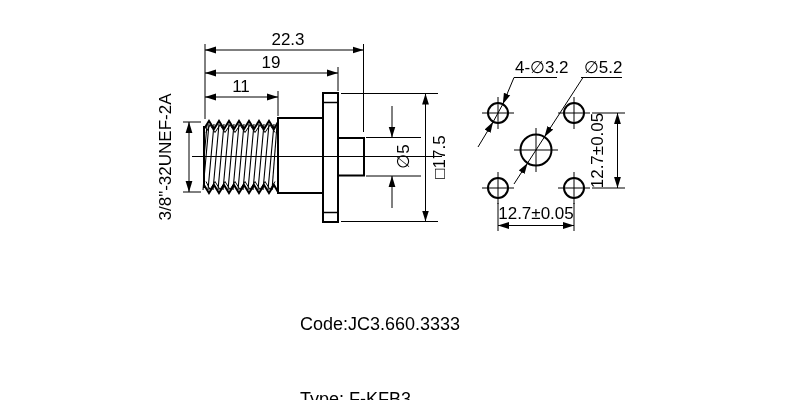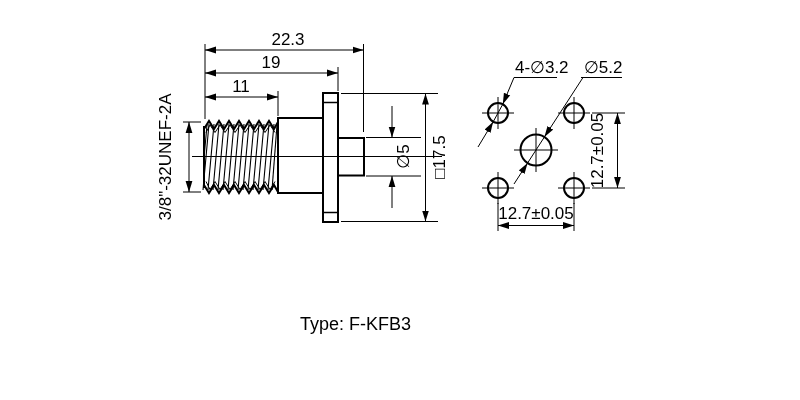--- a/index.html
+++ b/index.html
@@ -149,18 +149,19 @@
     <g>
       <line class="thin" x1="592" y1="113" x2="625" y2="113"></line>
       <line class="thin" x1="592" y1="188" x2="625" y2="188"></line>
       <line class="thin" x1="617.5" y1="113" x2="617.5" y2="188" marker-start="url(#arw)" marker-end="url(#arw)"></line>
       <text class="lbl-t" x="603" y="150.5" text-anchor="middle" transform="rotate(-90 603 150.5)">12.7±0.05</text>
     </g>
   </g>
 </svg>
 
 <div class="notes">
+  <div>Code:JC3.660.3333</div>
   <div>Type: F-KFB3</div>
   
   
   
 </div>
 </div>
 
 </body></html>

